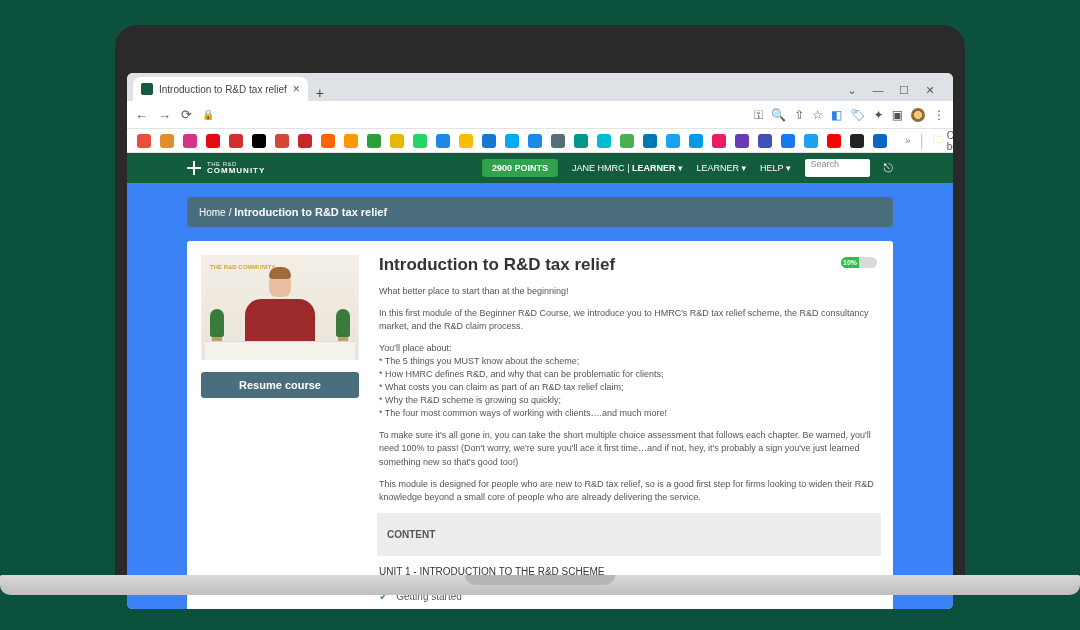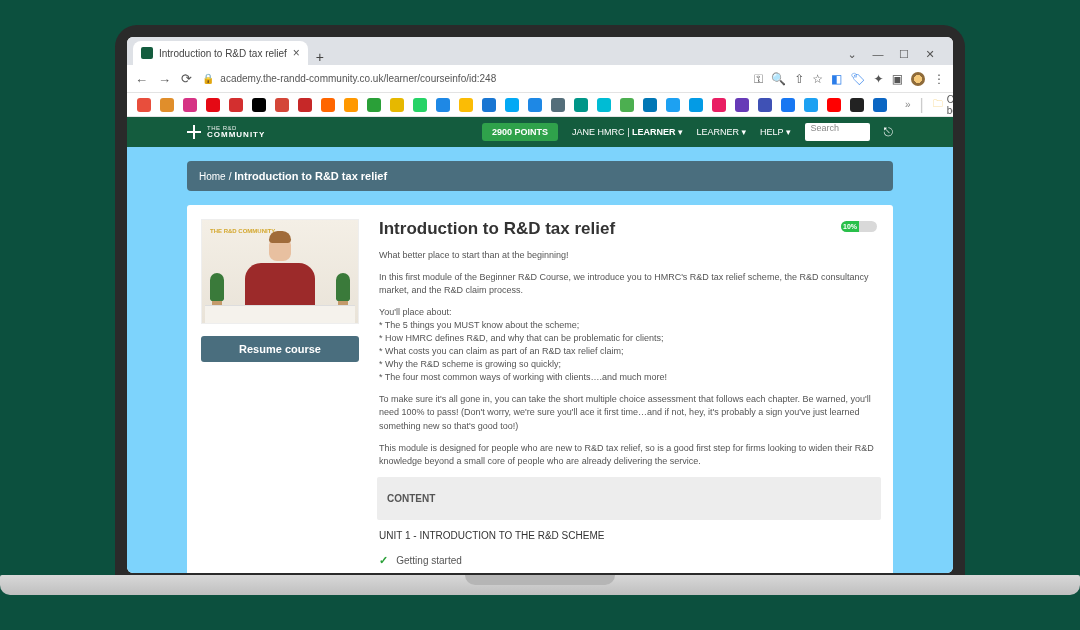--- a/index.html
+++ b/index.html
@@ -41,20 +41,21 @@
     border-radius: 0 0 12px 12px;
   }
   .screen {
     width: 100%;
     height: 100%;
     background: #fff;
     border-radius: 6px;
     overflow: hidden;
     display: flex;
     flex-direction: column;
+    margin-top: 36px;
   }
   
   .tabbar {
     height: 28px;
     background: #dee1e6;
     display: flex;
     align-items: flex-end;
     padding: 0 6px;
   }
   .tab {
@@ -113,21 +114,21 @@
     padding: 0 10px;
     gap: 9px;
   }
   .bm { width:14px; height:14px; border-radius:3px; flex:0 0 auto;}
   .bookmarks .spacer { flex:1; }
   .other-bm { font-size:10px; color:#555; display:flex; align-items:center; gap:4px; }
   .other-bm .foldericon { color:#f2c14e; }
   
   .page {
     flex: 1;
-    background: #7dd3fc;
+    background: #3b82f6;
     overflow: hidden;
     position: relative;
   }
   .topbar {
     background: #145c3e;
     height: 30px;
     display:flex;
     align-items:center;
     padding: 0 60px 0 60px;
     gap: 14px;
@@ -296,21 +297,20 @@
         <span>✕</span>
       </div>
     </div>
 
     <div class="addrbar">
       <span class="navicon">←</span>
       <span class="navicon">→</span>
       <span class="navicon">⟳</span>
       <div class="urlbox">
         <span class="lock">🔒</span>
-        <span>academy.the-randd-community.co.uk/learner/courseinfo/id:248</span>
       </div>
       <div class="addr-right">
         <span>⚿</span>
         <span>🔍</span>
         <span>⇧</span>
         <span>☆</span>
         <span style="color:#2b7de9">◧</span>
         <span style="color:#2b7de9">🏷</span>
         <span>✦</span>
         <span>▣</span>

